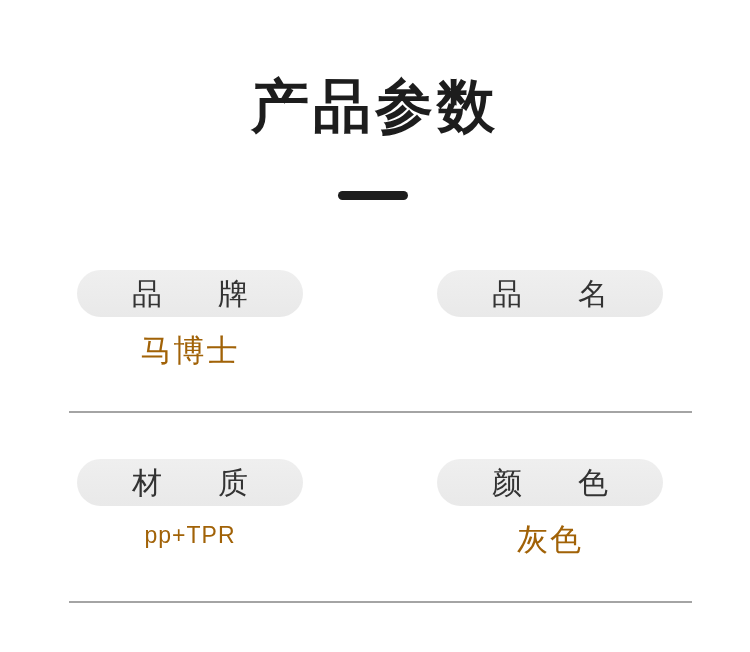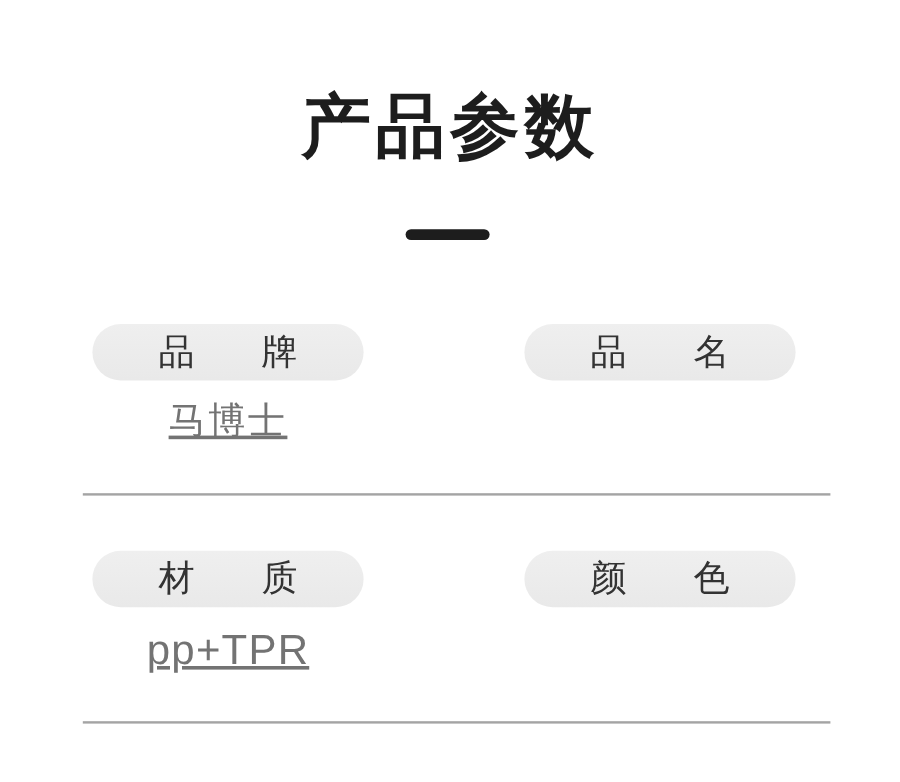--- a/index.html
+++ b/index.html
@@ -59,27 +59,26 @@
   }
   .pill span { line-height: 1; }
   .value {
     margin-top: 17px;
     width: 226px;
     display: flex;
     justify-content: center;
     white-space: nowrap;
     font-size: 31px;
     letter-spacing: 2px;
-    color: #737373;
+    color: #a16207;
     line-height: 1.1;
-    text-decoration: underline;
   }
   
   .cell.r2c1 .value {
-    font-size: 35px;
+    font-size: 23px;
     letter-spacing: 1px;
   }
   .divider {
     position: absolute;
     left: 69px;
     width: 623px;
     height: 2px;
     background: #a4a4a4;
   }
   .divider.d1 { top: 411px; }
@@ -116,17 +115,18 @@
       <span>质</span>
     </div>
     <div class="value">pp+TPR</div>
   </div>
 
   <div class="cell r2c2">
     <div class="pill">
       <span>颜</span>
       <span>色</span>
     </div>
+    <div class="value">灰色</div>
   </div>
 
   <div class="divider d2"></div>
 
 </div>
 
 </body></html>

